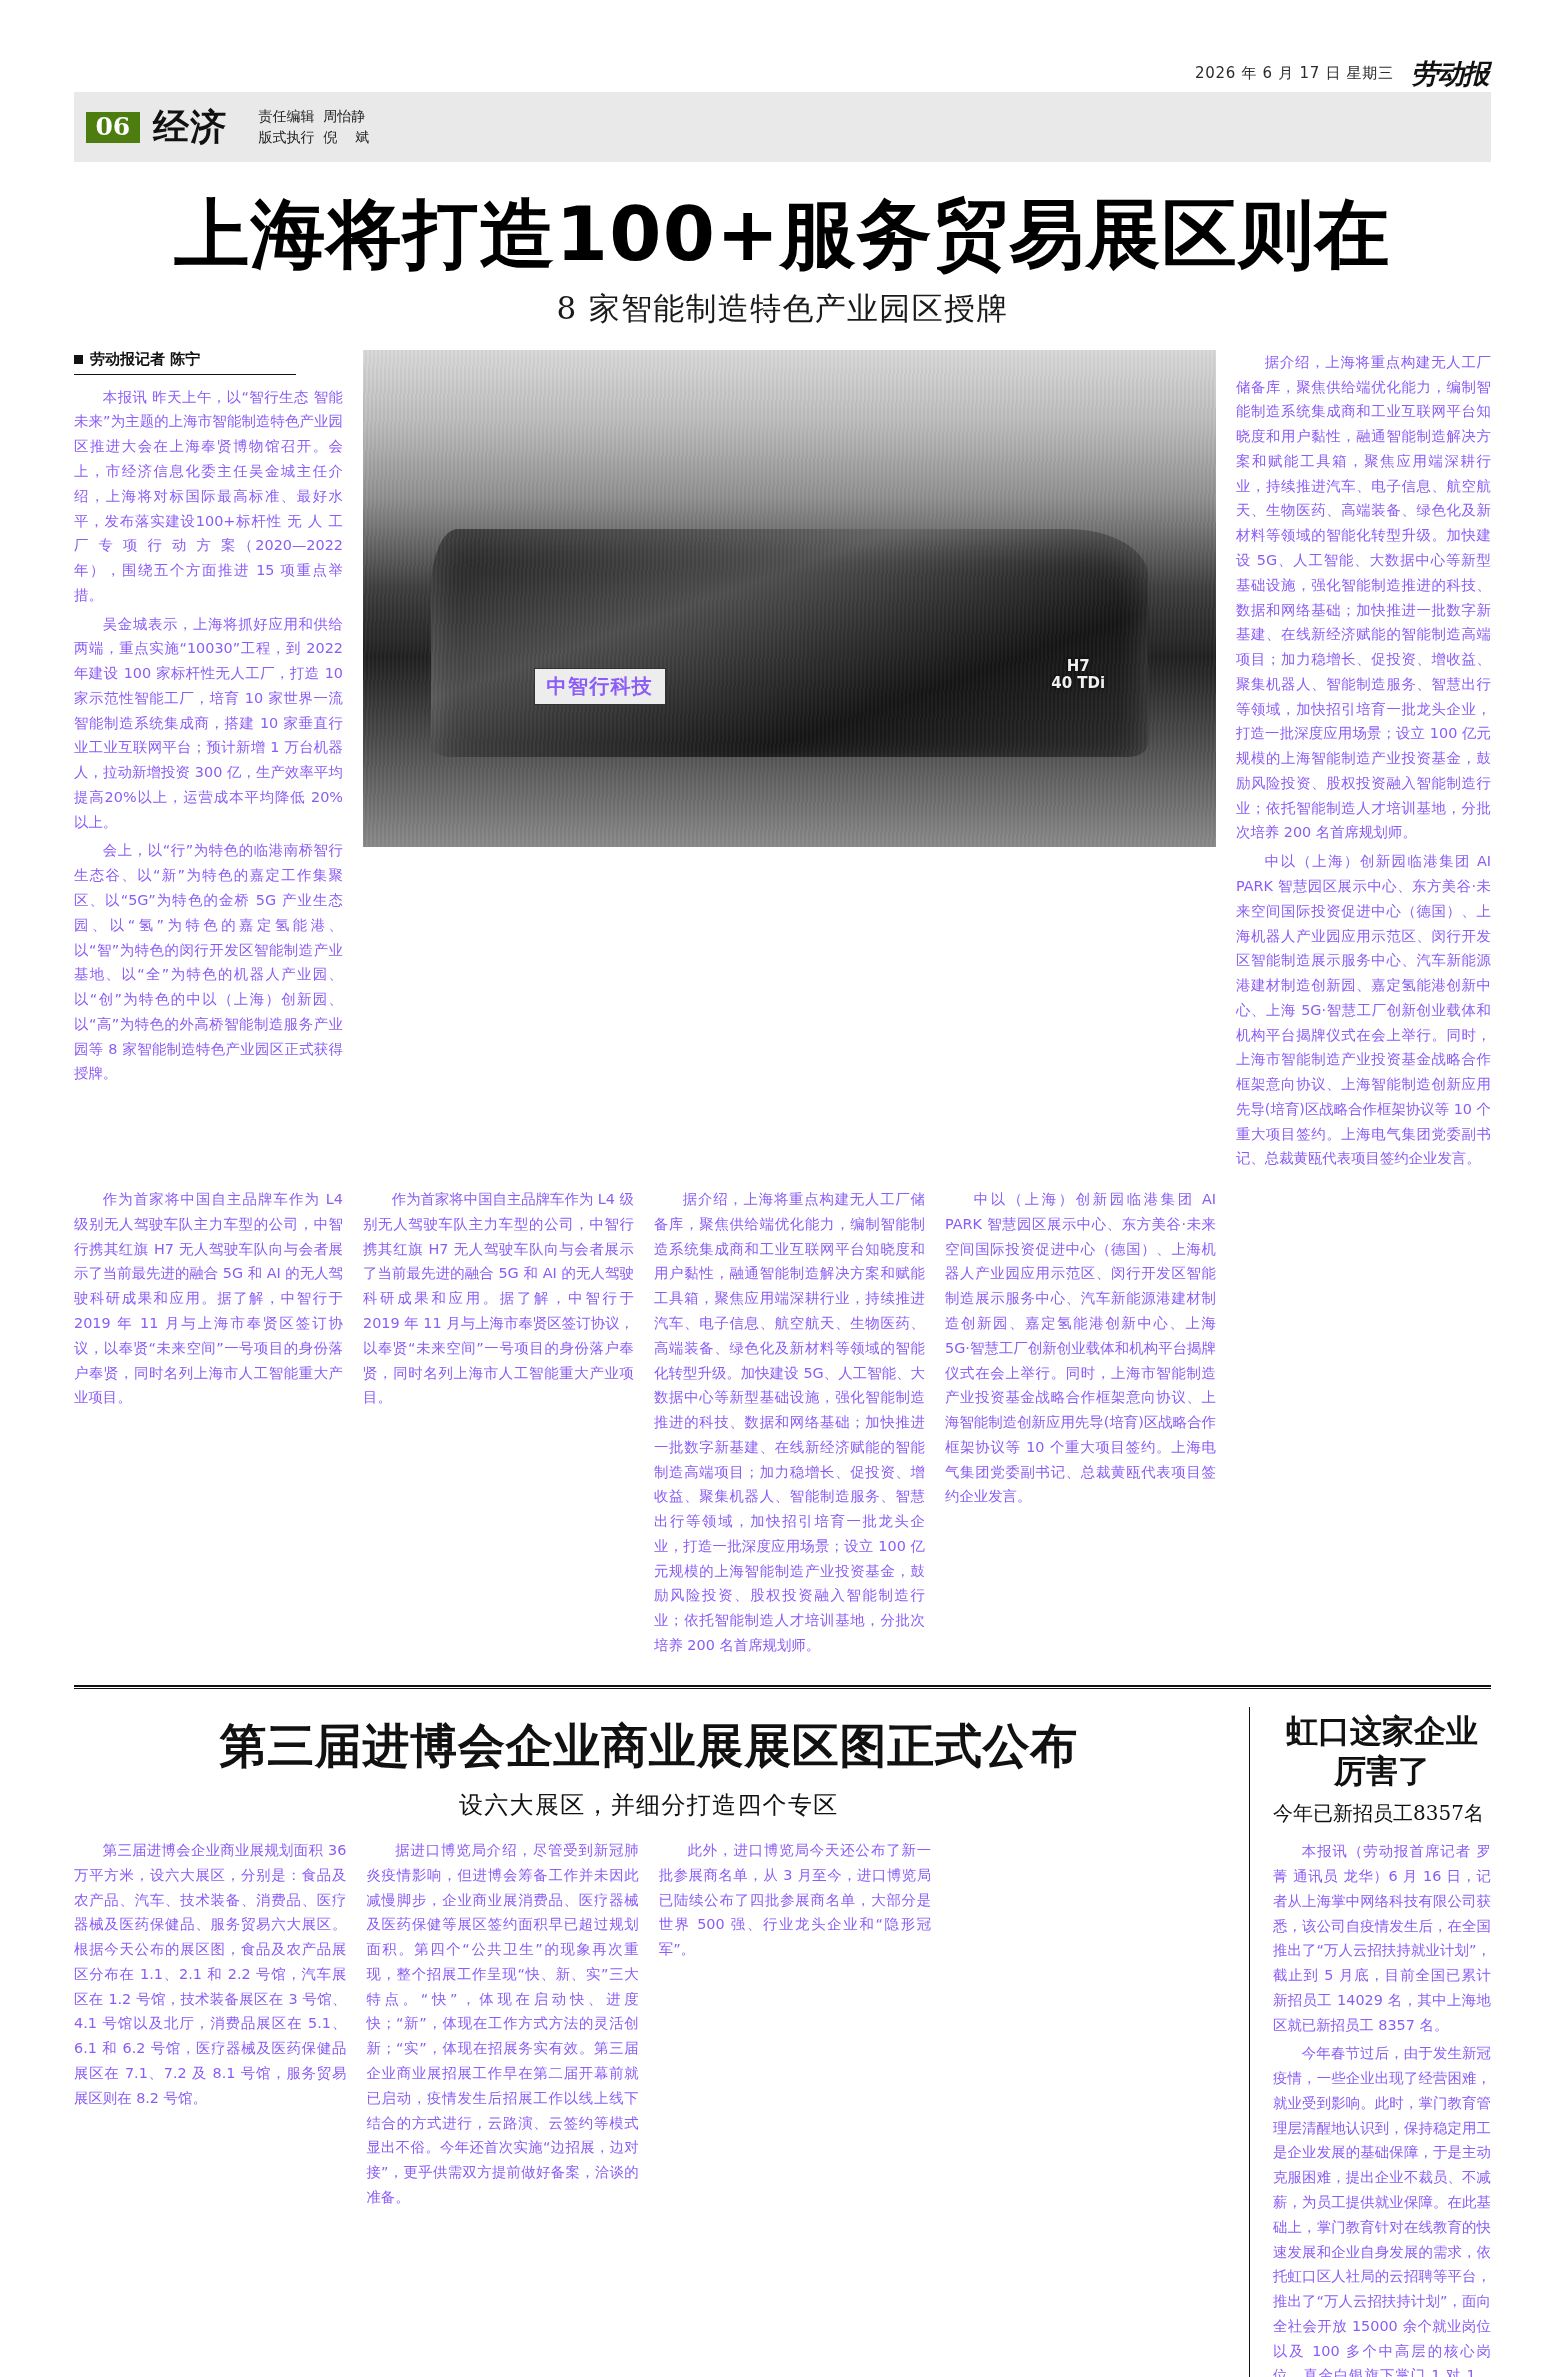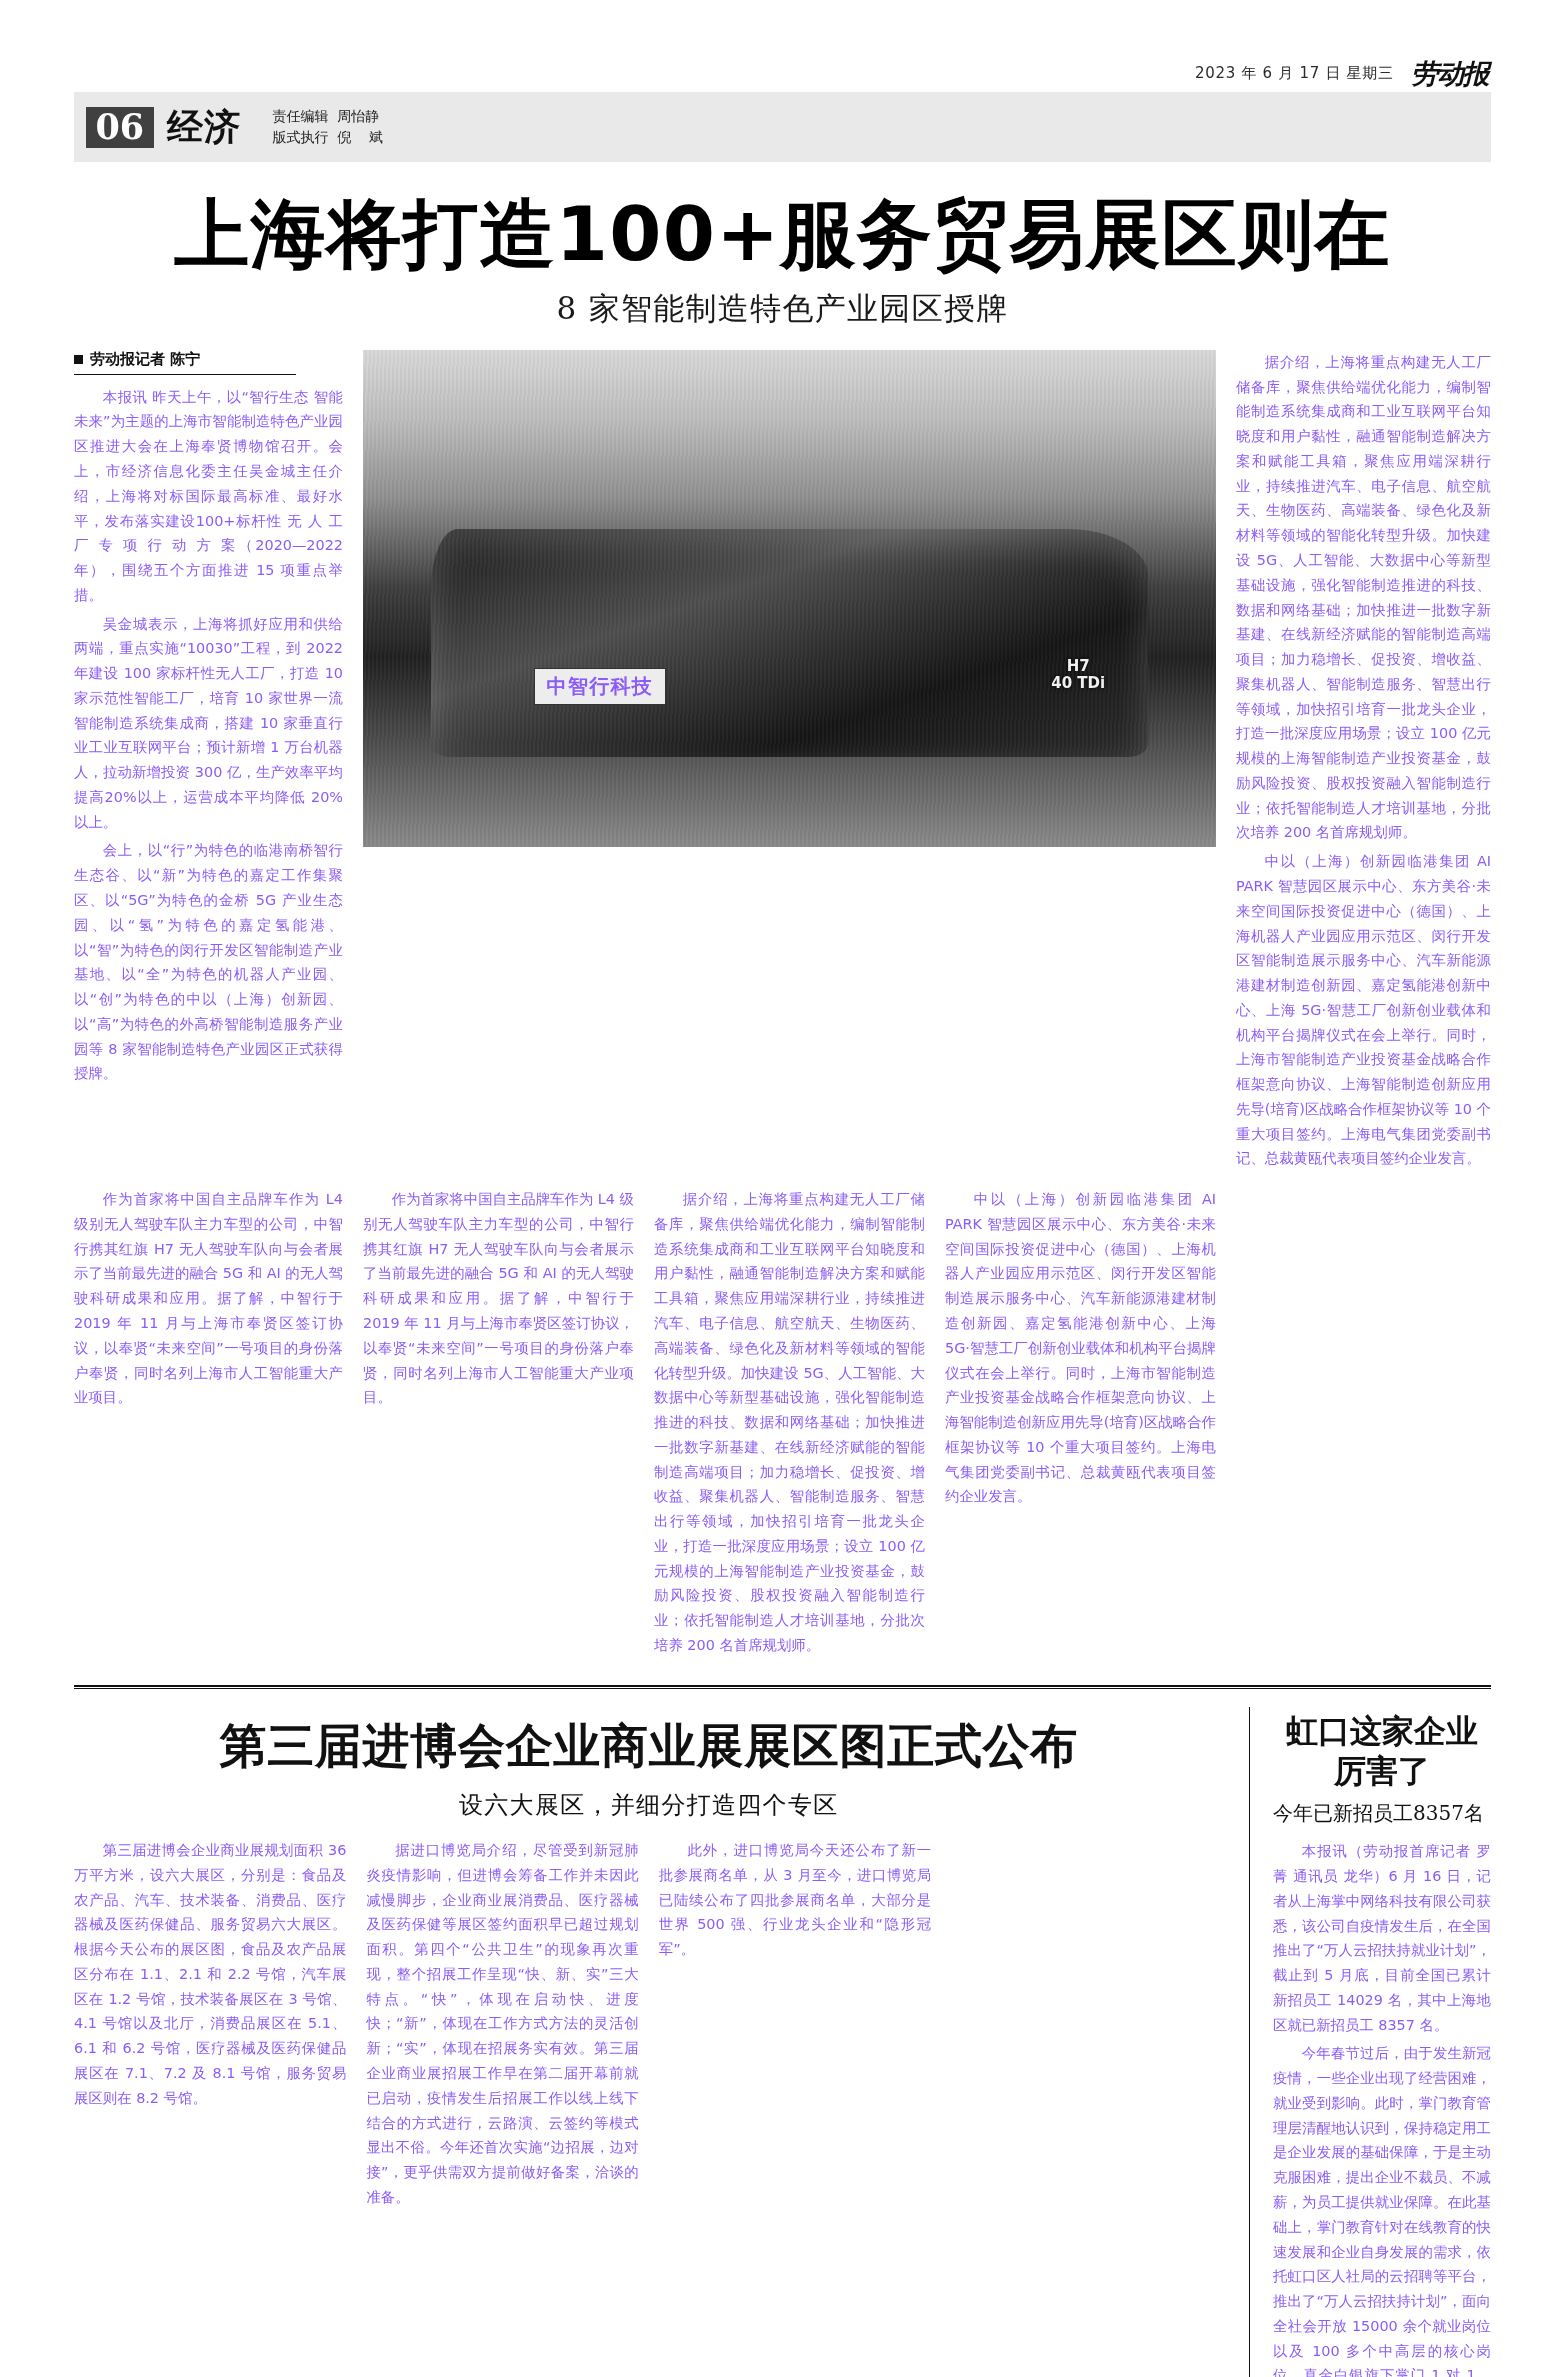--- a/index.html
+++ b/index.html
@@ -42,25 +42,25 @@
   }
   .masthead-bar {
     background: #e9e9e9;
     height: 70px;
     display: flex;
     align-items: center;
     padding: 0 12px;
     gap: 13.4px;
   }
   .page-num {
-    background: #404040;
+    background: #4d7c0f;
     color: #ffffff;
     font-family: "DejaVu Serif","Liberation Serif",serif;
     font-weight: bold;
-    font-size: 35px;
+    font-size: 25px;
     padding: 1.3px 9.4px 4px 9.4px;
     line-height: 1;
   }
   .section-name {
     font-family: "DejaVu Serif","Liberation Serif",serif;
     font-weight: bold;
     font-size: 36px;
     letter-spacing: 1.3px;
     color: #111;
   }
@@ -214,21 +214,21 @@
     margin: 0 0 12px 0;
   }
   .vrule { border-left: 1.3px solid #111; padding-left: 23px; }
 </style>
 </head>
 <body>
 
 <div class="page">
 
   <div class="masthead-top">
-    <span class="masthead-date">2023 年 6 月 17 日 星期三</span>
+    <span class="masthead-date">2026 年 6 月 17 日 星期三</span>
     <span class="masthead-logo">劳动报</span>
   </div>
 
   <div class="masthead-bar">
     <span class="page-num">06</span>
     <span class="section-name">经济</span>
     <span class="editors">
       <div>责任编辑  周怡静</div>
       <div>版式执行  倪    斌</div>
     </span>

